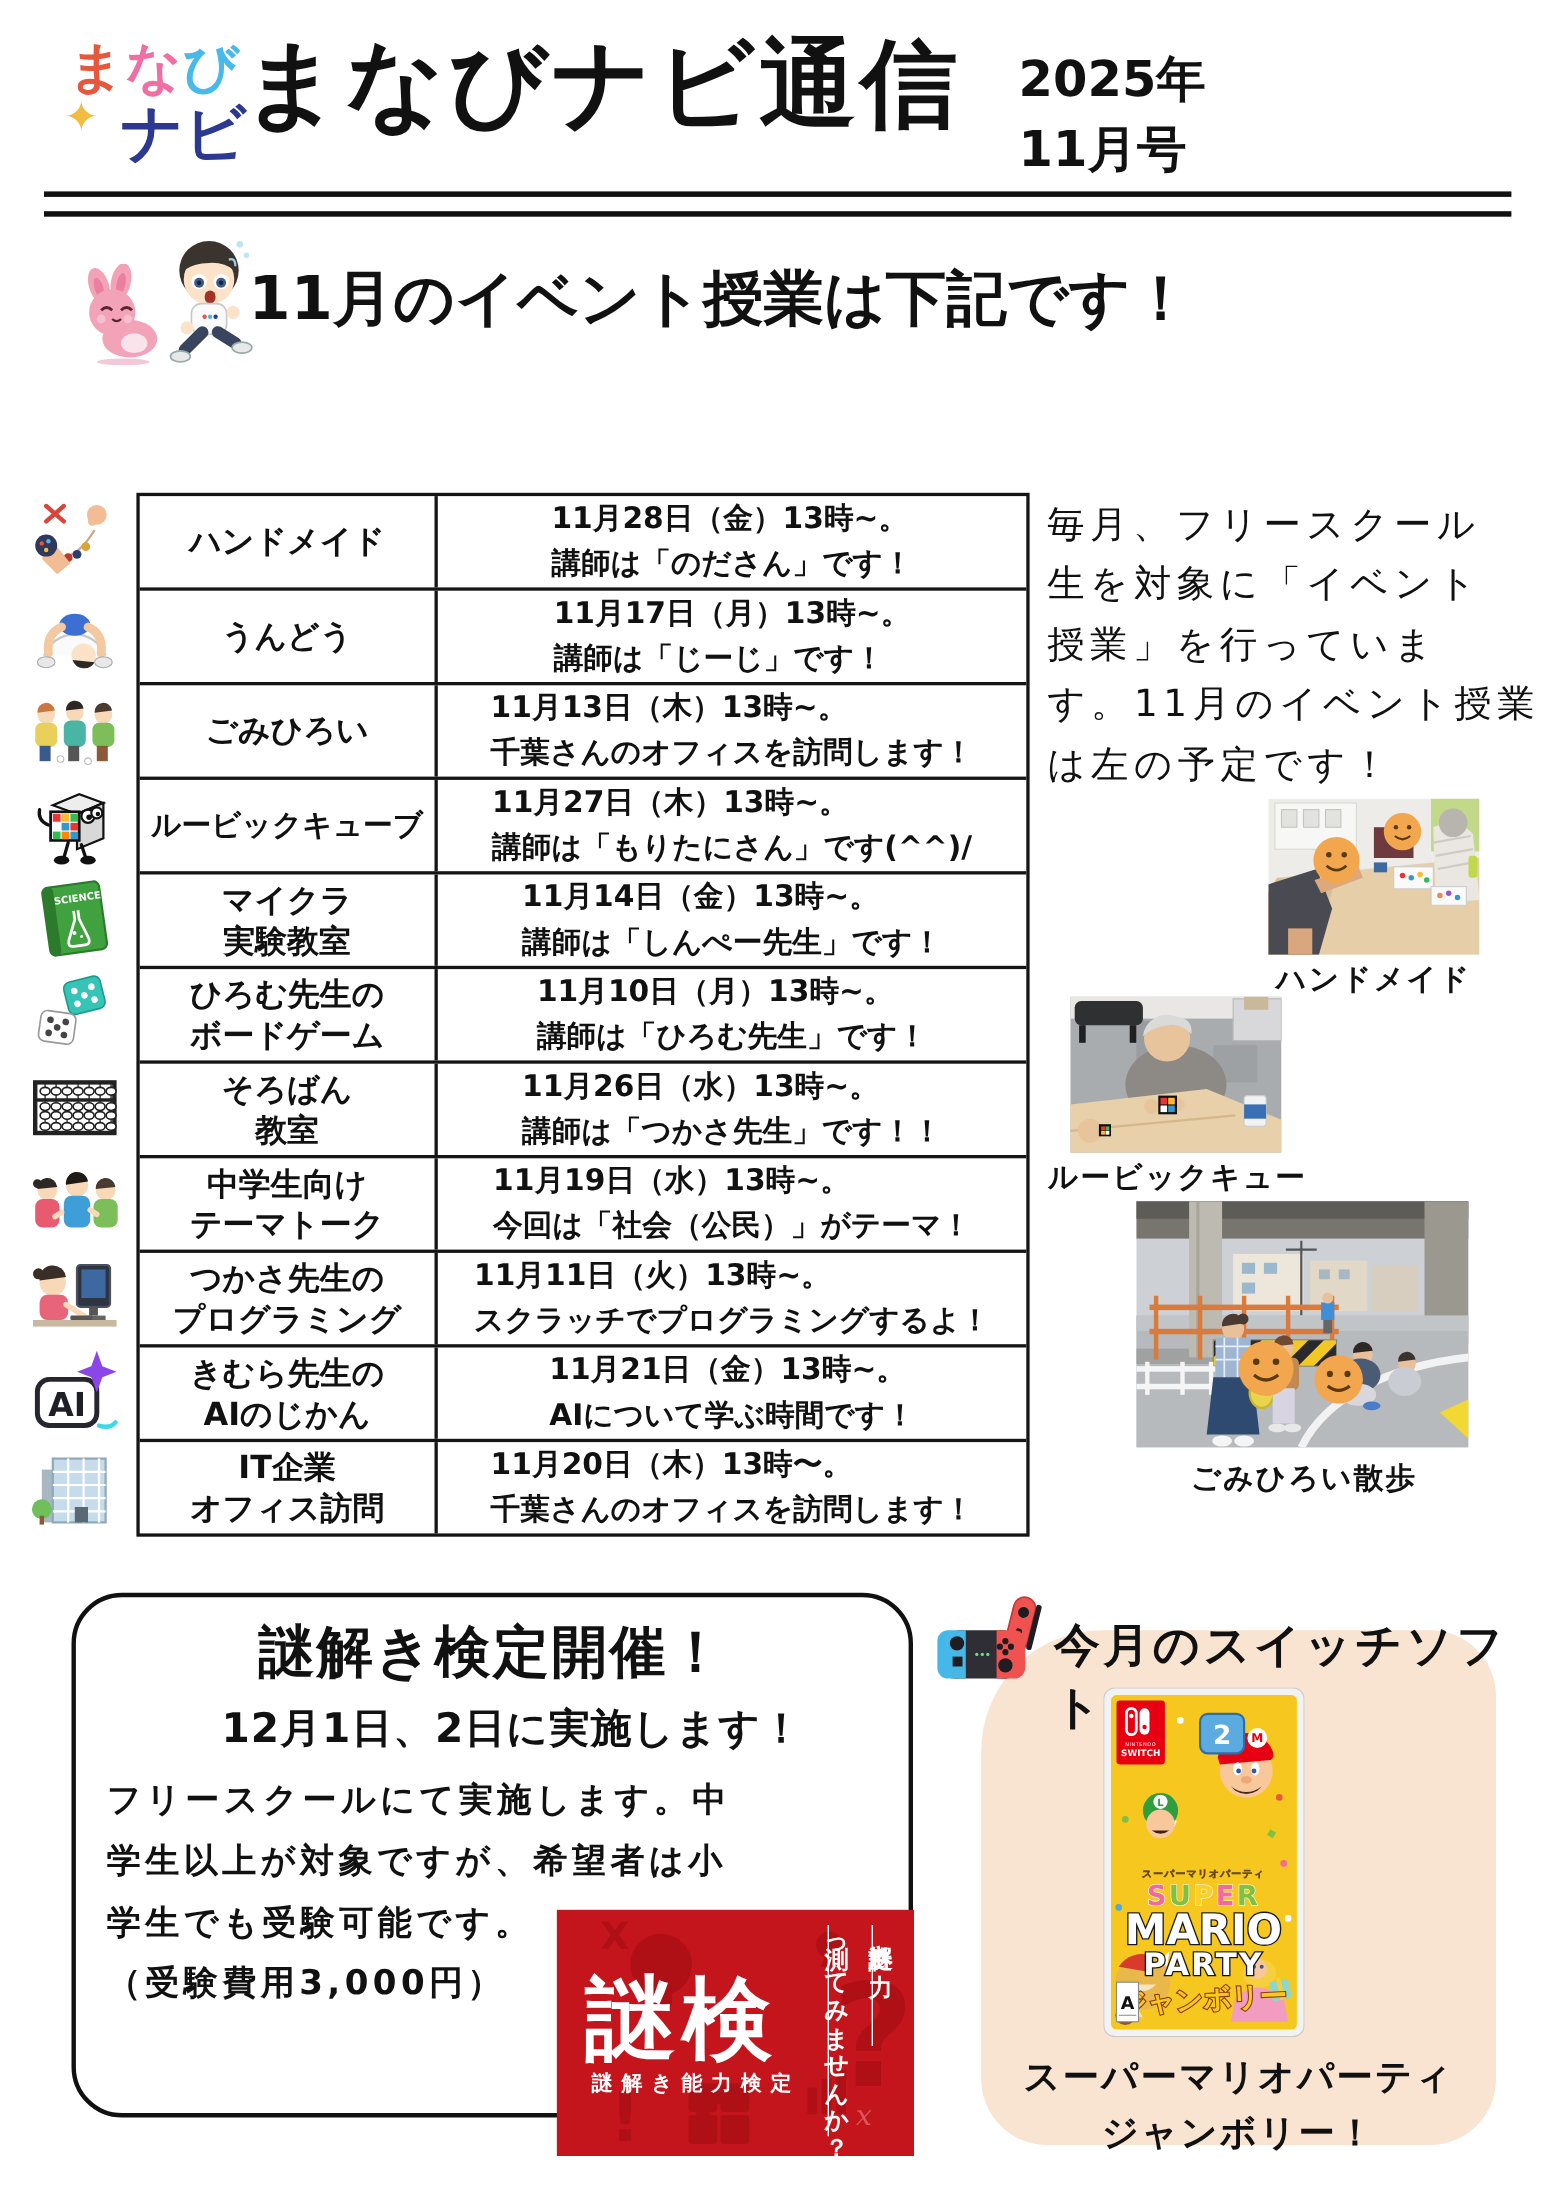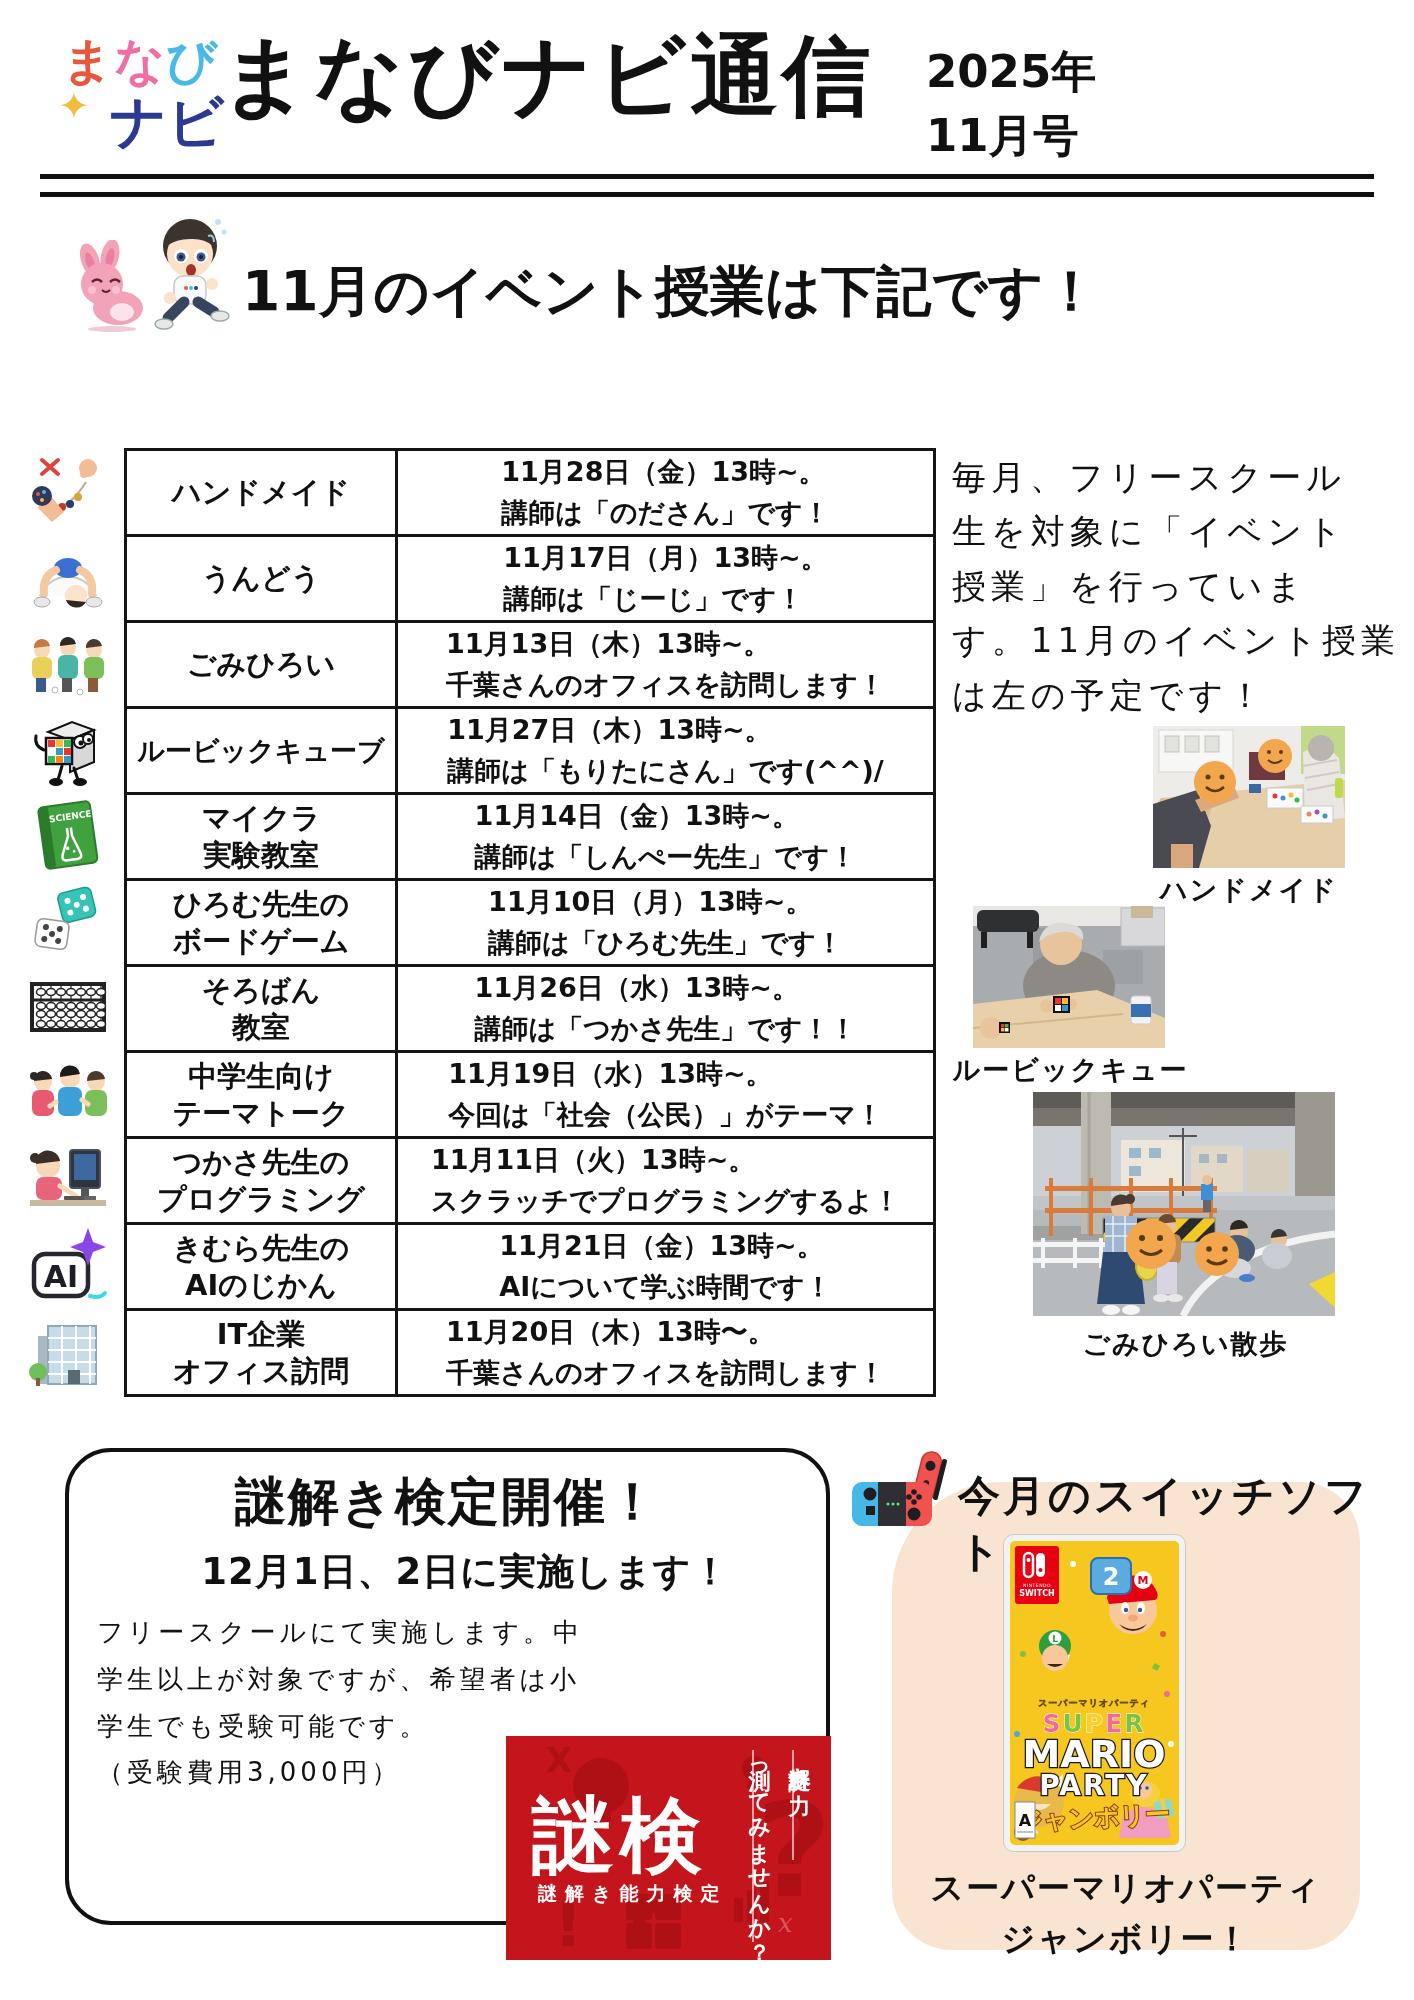--- a/index.html
+++ b/index.html
@@ -28,21 +28,21 @@
 
   
   .intro{font-size:34px;font-weight:500;line-height:1.6;letter-spacing:5px;}
   .photo-cap{font-size:27px;font-weight:800;text-align:center;letter-spacing:2px;}
   .photo svg{display:block;}
 
   
   .quiz-box{border:4px solid #111;border-radius:46px;overflow:visible;background:#fff;}
   .quiz-title{font-size:51px;font-weight:900;text-align:center;margin-top:16px;letter-spacing:2px;}
   .quiz-sub{font-size:37px;font-weight:900;text-align:center;margin-top:10px;letter-spacing:1px;padding-left:36px;}
-  .quiz-body{font-size:26px;font-weight:400;line-height:1.8;letter-spacing:4px;margin:12px 0 0 28px;}
+  .quiz-body{font-size:31px;font-weight:700;line-height:1.8;letter-spacing:4px;margin:12px 0 0 28px;}
 
   
   .peach-box{background:#F9E4D2;border-radius:110px 60px 60px 60px;}
   .switch-heading{font-size:42px;font-weight:700;letter-spacing:3px;}
   .game-cap{font-size:33px;font-weight:800;text-align:center;line-height:1.55;letter-spacing:2px;}
 </style>
 </head>
 <body>
 
 <div id="page">
@@ -97,21 +97,21 @@
         <circle cx="53" cy="82" r="2" fill="#49B9E9"></circle>
         <circle cx="58" cy="82" r="2" fill="#2B3990"></circle>
       <circle cx="32" cy="92" r="6" fill="#FBE2C8"></circle>
         <circle cx="74" cy="78" r="6" fill="#FBE2C8"></circle>
       <path d="M46 96 L30 112" stroke="#39455E" stroke-width="11" stroke-linecap="round"></path>
       <path d="M60 96 L76 106" stroke="#39455E" stroke-width="11" stroke-linecap="round"></path>
       <ellipse cx="26" cy="118" rx="9" ry="5" fill="#E8E8E8" stroke="#9AA" stroke-width="1.5"></ellipse>
       <ellipse cx="82" cy="110" rx="9" ry="5" fill="#E8E8E8" stroke="#9AA" stroke-width="1.5"></ellipse>
     </svg>
   </div>
-  <div class="abs main-heading" style="left:242px;top:244px;margin-top:20px;">11月のイベント授業は下記です！</div>
+  <div class="abs main-heading" style="left:226px;top:244px;">11月のイベント授業は下記です！</div>
 
   <div class="abs" style="left:28px;top:452px;width:80px;height:78px;">
     <svg width="80" height="78" viewBox="0 0 80 78">
       <path d="M14 8 L30 22 M30 8 L14 22" stroke="#D9453A" stroke-width="4" stroke-linecap="round"></path>
       <circle cx="60" cy="16" r="9" fill="#F2BC94"></circle>
         <circle cx="56" cy="22" r="4" fill="#F2BC94"></circle>
       <path d="M20 52 Q38 62 58 30" stroke="#C9A88A" stroke-width="2" fill="none"></path>
       <circle cx="34" cy="55" r="4" fill="#C0392B"></circle>
         <circle cx="42" cy="52" r="4" fill="#2C3E70"></circle>
         <circle cx="50" cy="45" r="4" fill="#D9A43A"></circle>

